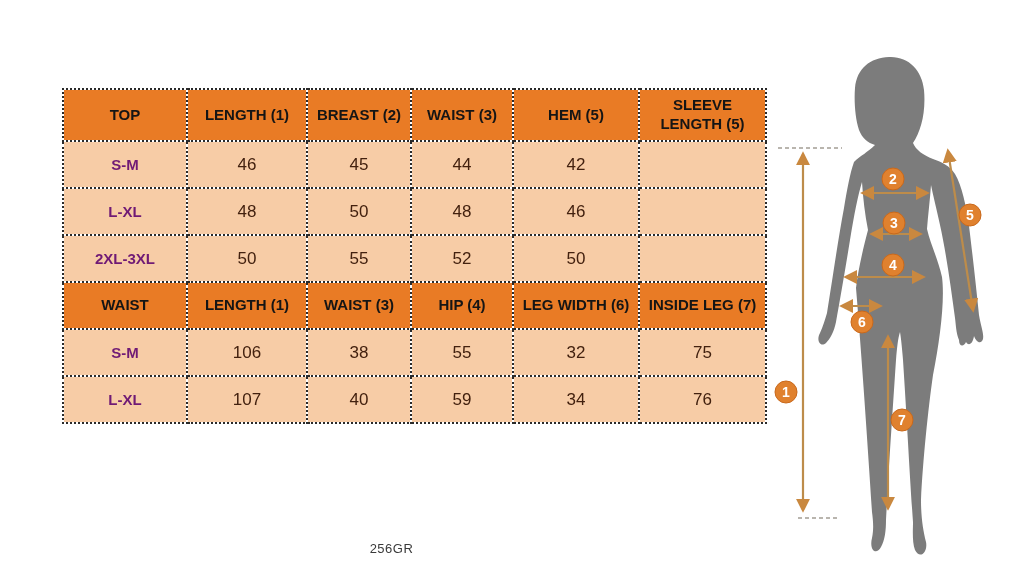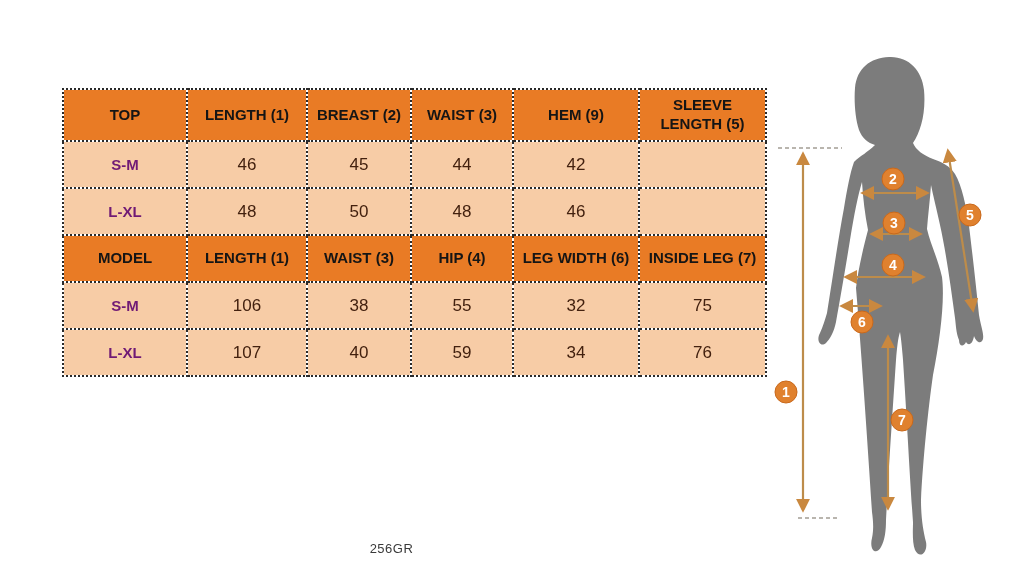--- a/index.html
+++ b/index.html
@@ -62,41 +62,49 @@
     <col style="width:102px">
       <col style="width:126px">
       <col style="width:127px">
   </colgroup>
   <tbody>
     <tr class="r-h1">
       <th class="hdr">TOP</th>
       <th class="hdr">LENGTH (1)</th>
       <th class="hdr">BREAST (2)</th>
       <th class="hdr">WAIST (3)</th>
-      <th class="hdr">HEM (9)</th>
+      <th class="hdr">HEM (5)</th>
       <th class="hdr">SLEEVE LENGTH (5)</th>
     </tr>
     <tr class="r-d">
       <td class="size-lbl">S-M</td>
       <td class="cell">46</td>
       <td class="cell">45</td>
       <td class="cell">44</td>
       <td class="cell">42</td>
       <td class="cell"></td>
     </tr>
     <tr class="r-d">
       <td class="size-lbl">L-XL</td>
       <td class="cell">48</td>
       <td class="cell">50</td>
       <td class="cell">48</td>
       <td class="cell">46</td>
       <td class="cell"></td>
     </tr>
     <tr class="r-d">
-      <th class="hdr">MODEL</th>
+      <td class="size-lbl">2XL-3XL</td>
+      <td class="cell">50</td>
+      <td class="cell">55</td>
+      <td class="cell">52</td>
+      <td class="cell">50</td>
+      <td class="cell"></td>
+    </tr>
+    <tr class="r-d">
+      <th class="hdr">WAIST</th>
       <th class="hdr">LENGTH (1)</th>
       <th class="hdr">WAIST (3)</th>
       <th class="hdr">HIP (4)</th>
       <th class="hdr">LEG WIDTH (6)</th>
       <th class="hdr">INSIDE LEG (7)</th>
     </tr>
     <tr class="r-d">
       <td class="size-lbl">S-M</td>
       <td class="cell">106</td>
       <td class="cell">38</td>

